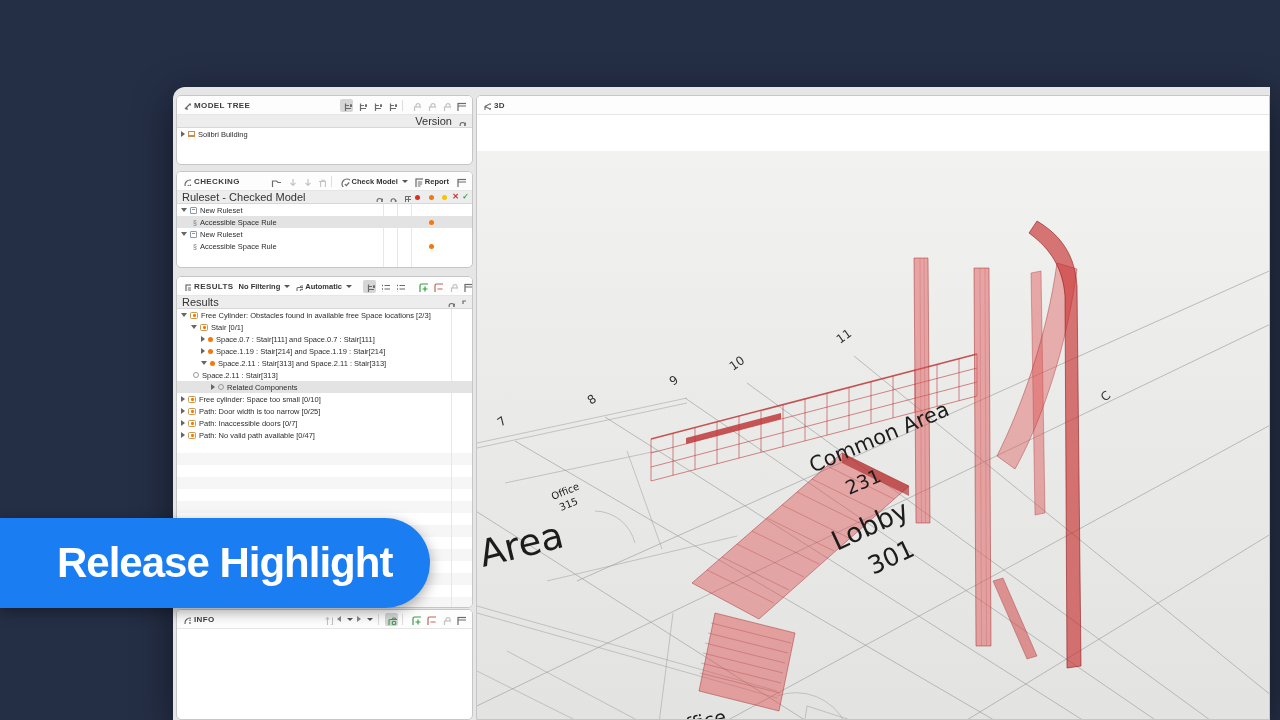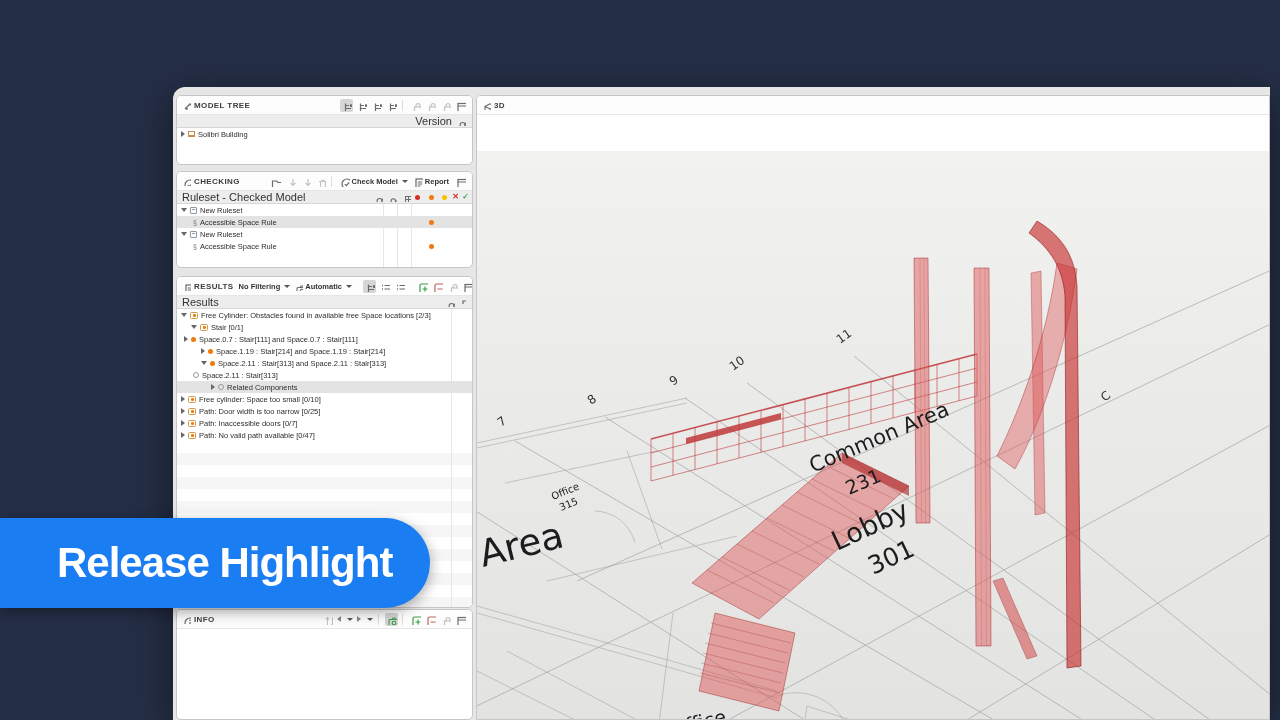--- a/index.html
+++ b/index.html
@@ -396,21 +396,21 @@
       <div class="trow">
         <span class="tri-d"></span>
         <span class="res-folder"></span>
         <span class="lbl">Free Cylinder: Obstacles found in available free Space locations [2/3]</span>
       </div>
       <div class="trow" style="padding-left:14px">
         <span class="tri-d"></span>
         <span class="res-folder"></span>
         <span class="lbl">Stair [0/1]</span>
       </div>
-      <div class="trow" style="padding-left:7px">
+      <div class="trow" style="padding-left:24px">
         <span class="tri-r"></span>
         <span class="odot"></span>
         <span class="lbl">Space.0.7 : Stair[111] and Space.0.7 : Stair[111]</span>
       </div>
       <div class="trow" style="padding-left:24px">
         <span class="tri-r"></span>
         <span class="odot"></span>
         <span class="lbl">Space.1.19 : Stair[214] and Space.1.19 : Stair[214]</span>
       </div>
       <div class="trow" style="padding-left:24px">

